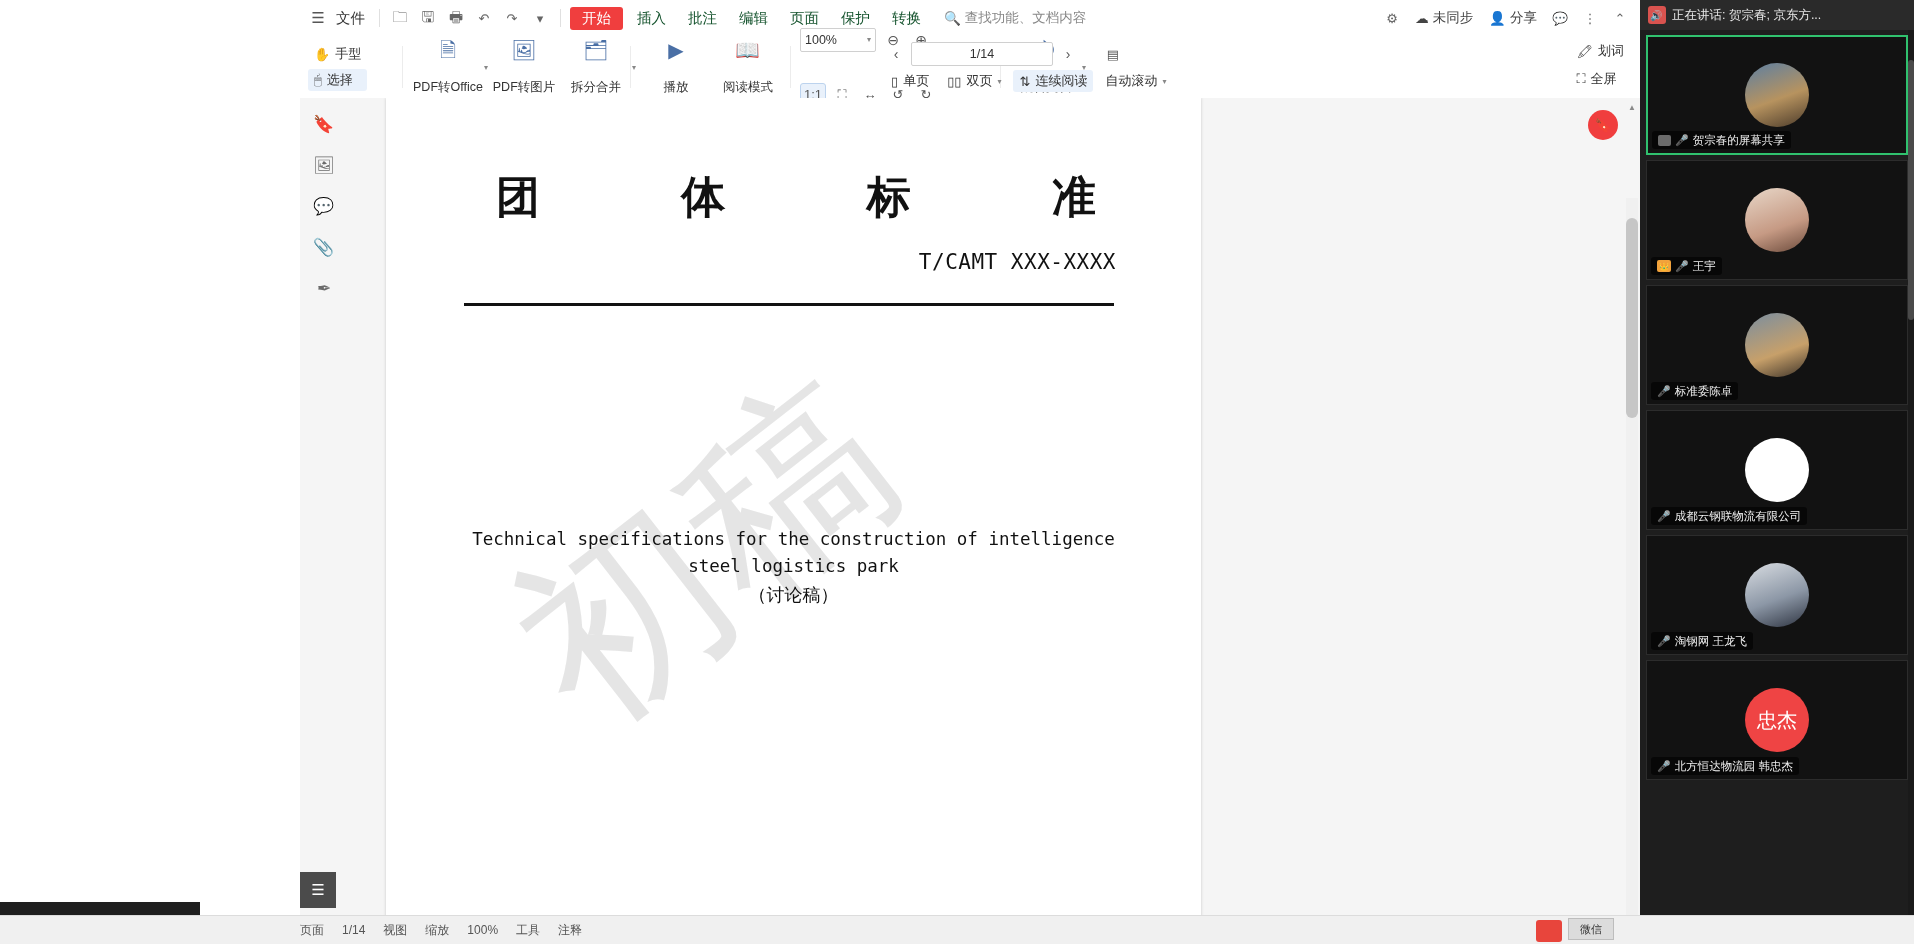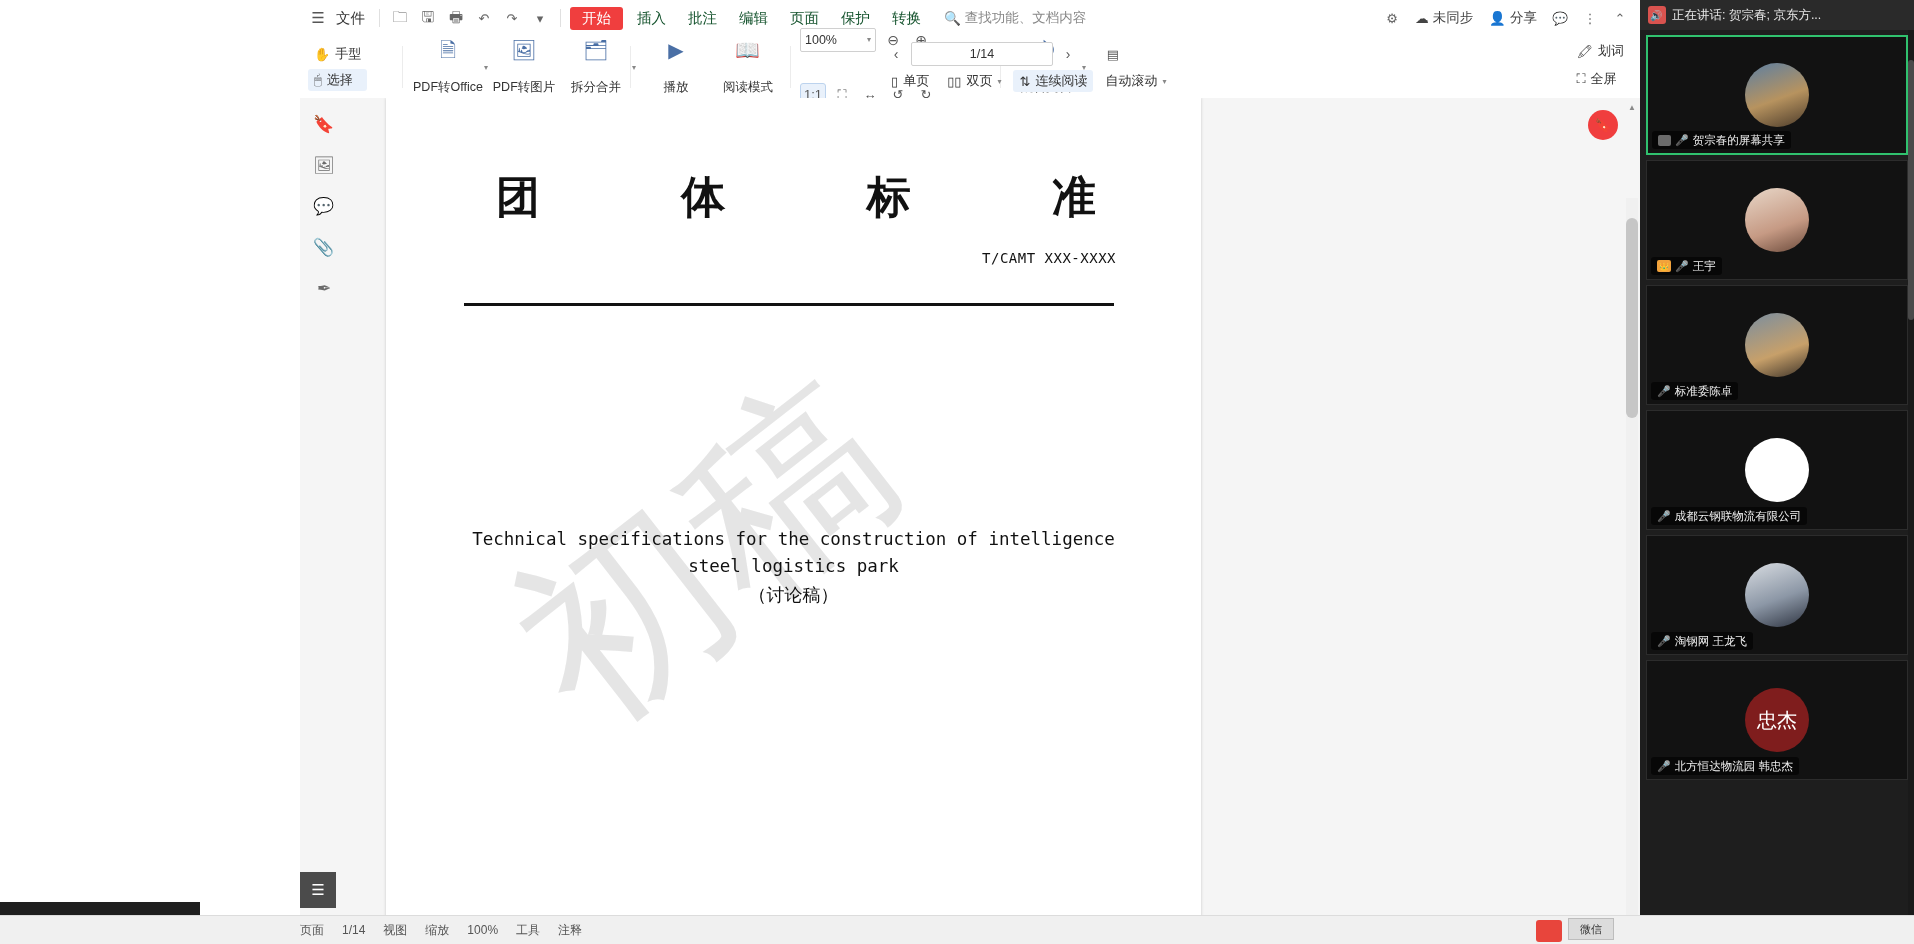--- a/index.html
+++ b/index.html
@@ -136,21 +136,21 @@
     letter-spacing: 6px; pointer-events: none; white-space: nowrap;
   }
   .hdr-cn {
     position: absolute; left: 110px; top: 70px; width: 600px;
     display: flex; justify-content: space-between;
     font-size: 44px; font-weight: bold; color: #111;
     font-family: "DejaVu Sans", sans-serif;
   }
   .hdr-code {
     position: absolute; right: 85px; top: 152px;
-    font-size: 14px; color: #111; font-family: "DejaVu Sans Mono", monospace;
+    font-size: 21px; color: #111; font-family: "DejaVu Sans Mono", monospace;
     letter-spacing: .5px;
   }
   .hdr-rule {
     position: absolute; left: 78px; top: 205px; width: 650px; height: 3px; background: #111;
   }
   .title-cn {
     position: absolute; left: 0; top: 382px; width: 815px; text-align: center;
     font-size: 31px; font-weight: bold; color: #111;
     font-family: "DejaVu Sans", sans-serif;
   }
@@ -235,21 +235,21 @@
     position: absolute; left: 50%; top: 50%; transform: translate(-50%,-50%);
     width: 64px; height: 64px; border-radius: 50%; overflow: hidden;
     display: flex; align-items: center; justify-content: center;
     font-size: 20px; color: #fff; text-align: center;
   }
   .av-photo1 { background: linear-gradient(160deg,#5c7fa3 0%,#b7935f 55%,#4a3a2a 100%); }
   .av-photo2 { background: linear-gradient(160deg,#e8d7c8 0%,#c69a84 60%,#6b4a3b 100%); }
   .av-photo3 { background: linear-gradient(160deg,#7a8ea0 0%,#c7a06a 60%,#3c3228 100%); }
   .av-photo4 { background: #ffffff; color: #1566c0; font-size: 13px; font-weight: bold; }
   .av-photo5 { background: linear-gradient(160deg,#d9dde2 0%,#8c97a6 55%,#2d3340 100%); }
-  .av-blue { background: #7f1d1d; font-size: 22px; }
+  .av-blue { background: #ef4444; font-size: 22px; }
   .tile .namebar {
     position: absolute; left: 4px; bottom: 4px; height: 18px;
     background: rgba(0,0,0,0.6); display: flex; align-items: center; gap: 4px;
     padding: 0 6px; border-radius: 3px; color: #f0f0f0; font-size: 11.5px;
     max-width: 240px;
   }
   .ic-share {
     width: 13px; height: 11px; background: #6b6b6b; border-radius: 2px;
     display: inline-block;
   }

